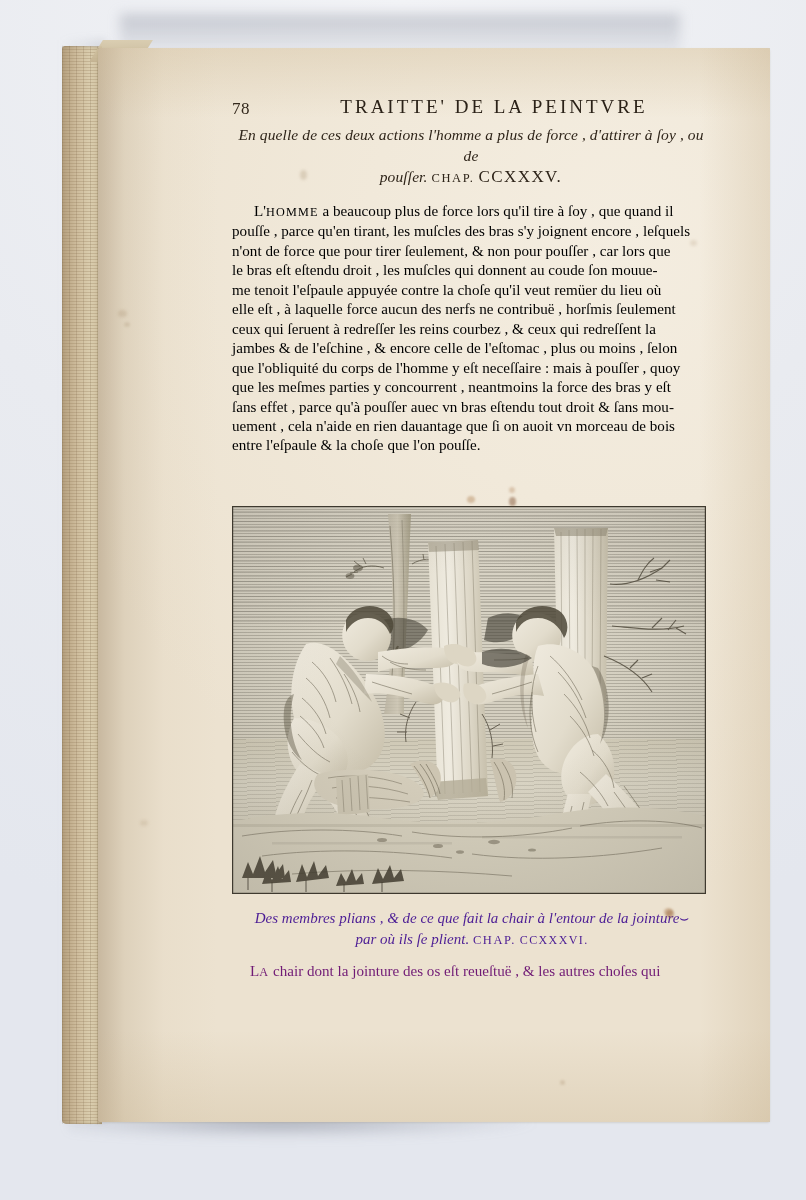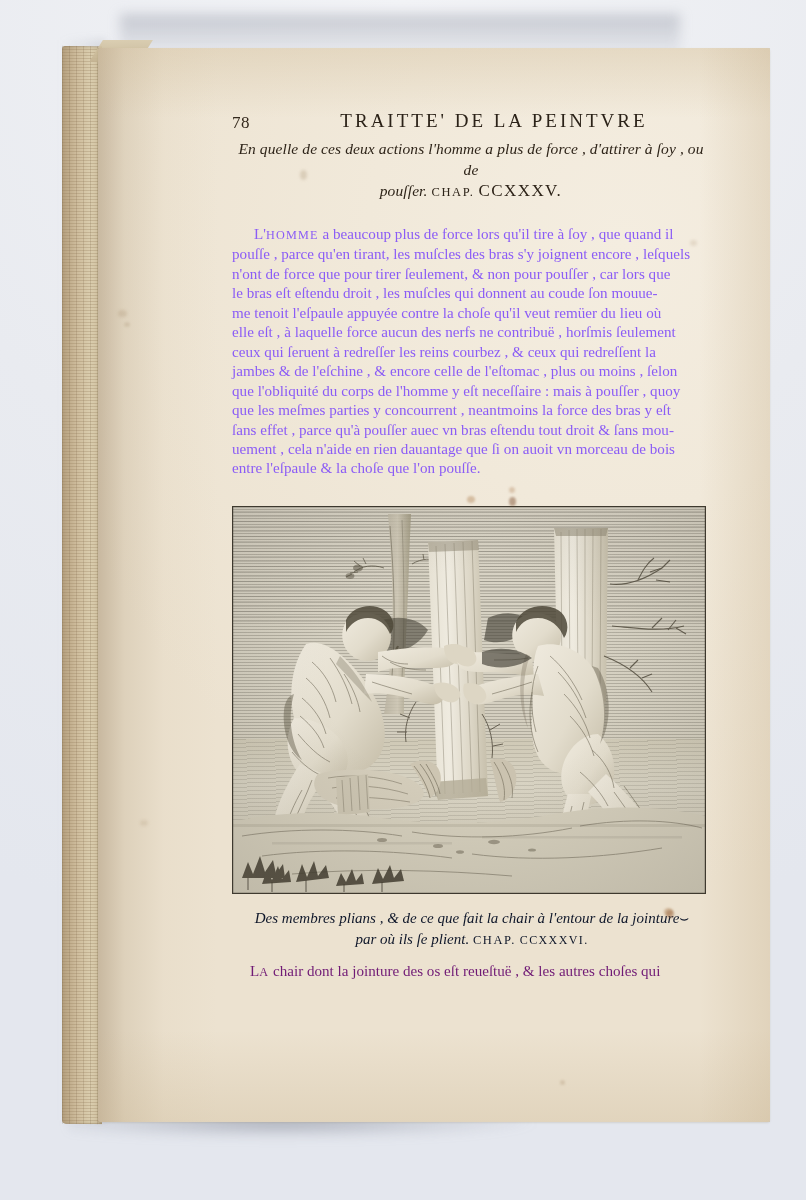--- a/index.html
+++ b/index.html
@@ -87,21 +87,21 @@
   .page-rightfade{
     position:absolute;left:700px;top:48px;width:70px;height:1074px;
     background:linear-gradient(270deg,rgba(198,176,140,.30) 0%,rgba(255,255,255,0) 100%);
   }
 
   
   .foxing{position:absolute;border-radius:50%;pointer-events:none;}
 
   
   .type-area{
-    position:absolute;left:232px;top:110px;width:478px;
+    position:absolute;left:232px;top:96px;width:478px;
     color:#2b2218;
   }
 
   .hdr-row{
     position:relative;height:26px;margin-bottom:2px;
   }
   .folio{
     position:absolute;left:0px;top:3px;
     font-size:17px;letter-spacing:.5px;color:#33281c;
   }
@@ -126,25 +126,25 @@
     font-size:12.5px;
     letter-spacing:1.6px;
   }
   .chap-num{
     font-style:normal;
     font-size:17px;
     letter-spacing:1.4px;
   }
 
   .body-par{
-    margin-top:22px;
+    margin-top:13px;
     font-size:15.1px;
     line-height:19.45px;
     text-align:justify;
-    color:#8b5cf6;
+    color:#000000;
     letter-spacing:.02px;
   }
   .body-par .sc{font-size:12.2px;letter-spacing:1.2px;}
 
   
   .j{
     display:flex;
     justify-content:space-between;
     white-space:nowrap;
   }
@@ -190,21 +190,21 @@
   }
   .plate svg{position:absolute;inset:0;width:100%;height:100%;}
 
   
   .caption{
     position:absolute;left:232px;top:908px;width:480px;
     text-align:center;
     font-style:italic;
     font-size:15px;
     line-height:21px;
-    color:#0f172a;
+    color:#4c1d95;
   }
   .caption .smallcaps{font-style:normal;font-size:12.5px;letter-spacing:1.6px;}
   .caption .chap-num{font-style:normal;font-size:12px;letter-spacing:1.4px;}
   .caption .flourish{font-style:normal;}
 
   .tail-line{
     position:absolute;left:232px;top:962px;width:478px;
     font-size:15.1px;line-height:19.4px;color:#701a75;
     white-space:nowrap;
     padding-left:18px;

